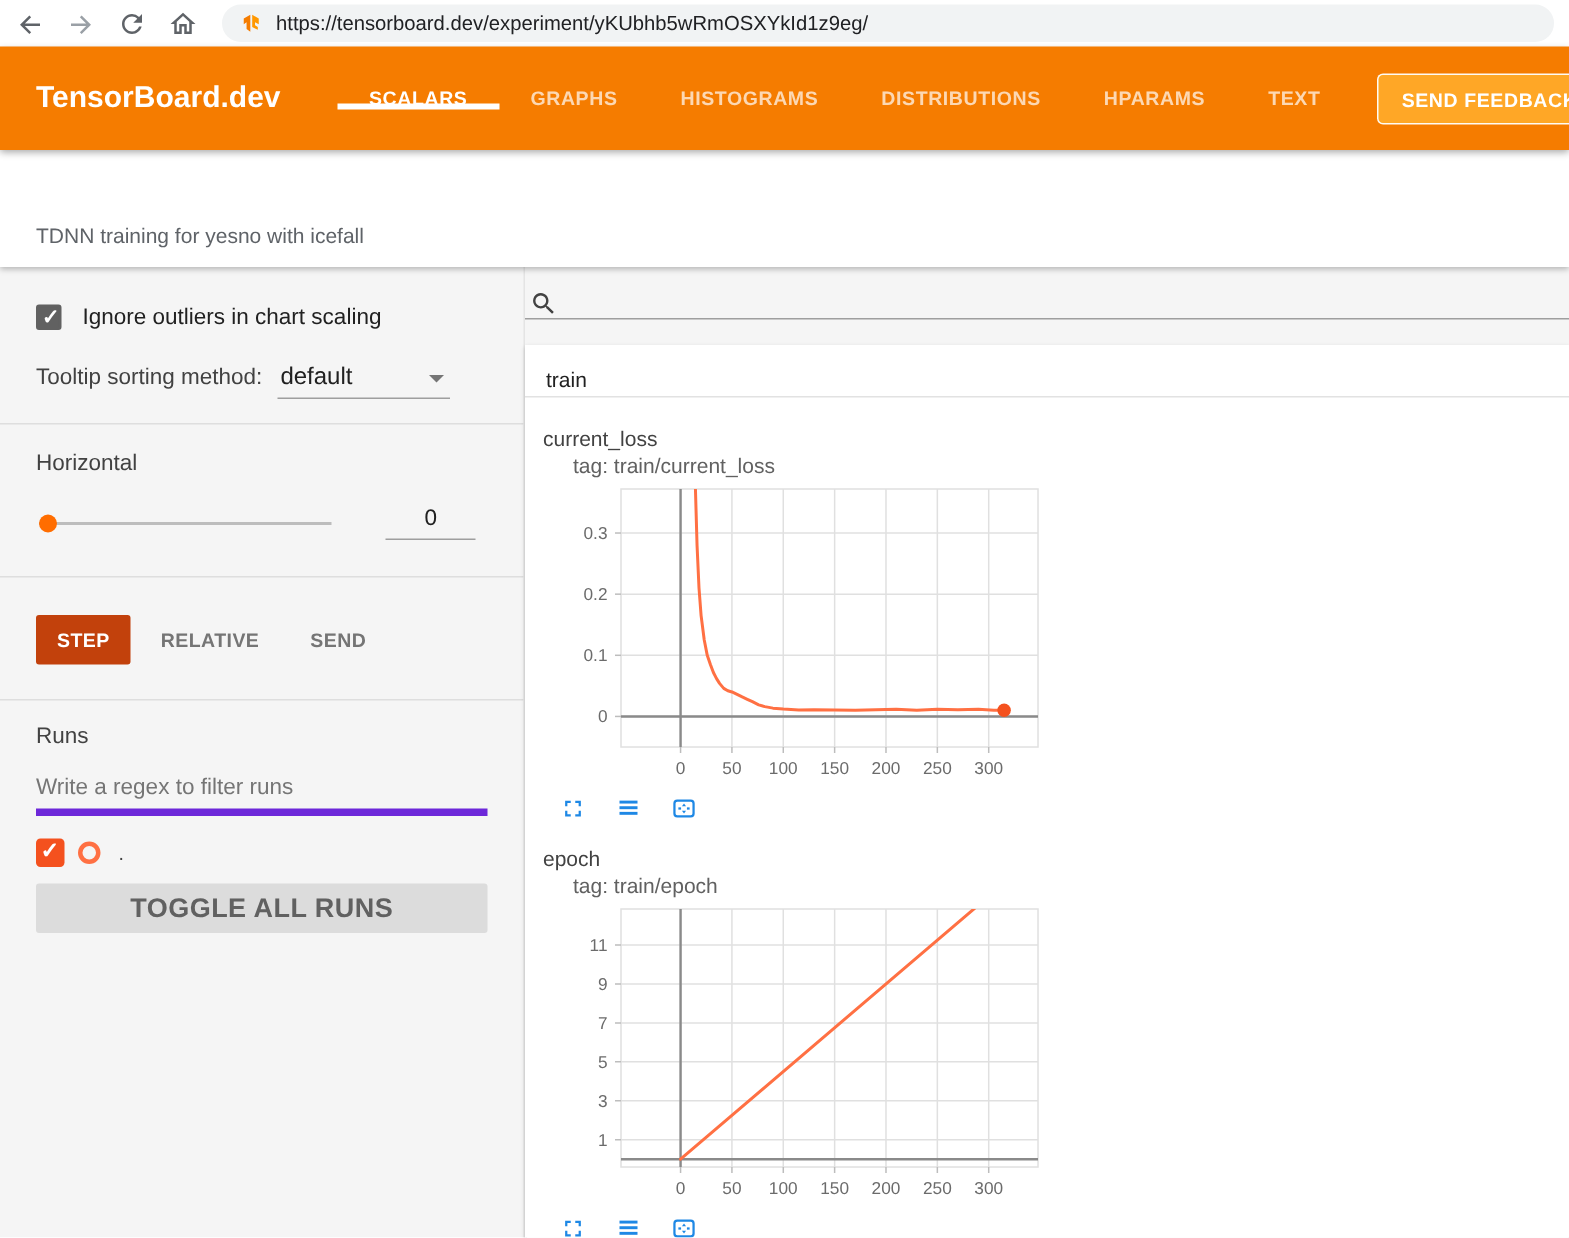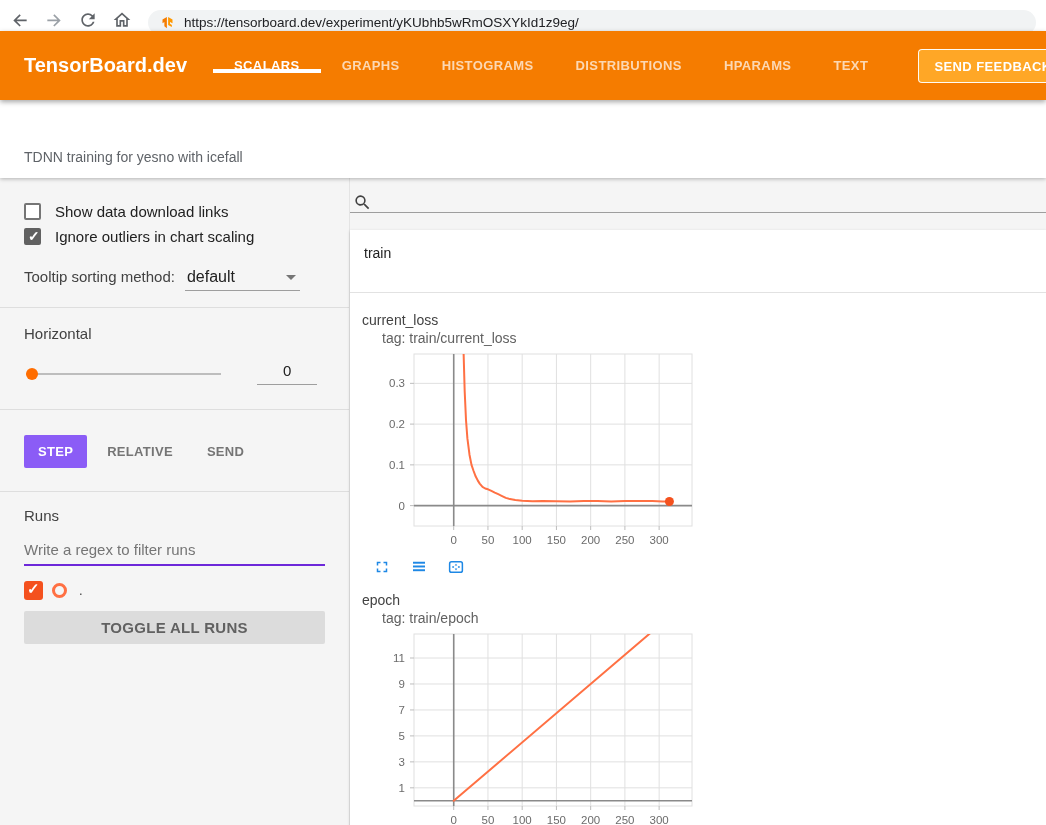--- a/index.html
+++ b/index.html
@@ -1,29 +1,29 @@
 <!DOCTYPE html>
 <html><head>
 <meta charset="utf-8">
 <style>
   * { margin:0; padding:0; box-sizing:border-box; }
   html,body { width:1046px; height:825px; overflow:hidden; background:#fff;
     font-family:"Liberation Sans", sans-serif; }
 
   
-  .browser-bar { height:31px; background:#fff; display:flex; align-items:flex-start; padding:10px 10px; }
+  .browser-bar { height:31px; background:#fff; display:flex; align-items:center; padding:10px 10px; }
   .nav-ico { width:20px; height:20px; margin-right:14px; flex:0 0 auto; cursor:pointer; }
   .url-pill { flex:1; height:25px; background:#f1f3f4; border-radius:13px; display:flex;
     align-items:center; padding:0 12px; margin-left:2px; }
   .url-favicon { width:15px; height:15px; margin-right:9px; }
   .url-text { font-size:13.5px; color:#202124; white-space:nowrap; }
 
   
   .app-header { height:69px; background:#f57c00; display:flex; align-items:stretch;
-    position:relative; z-index:5; box-shadow:0 2px 5px rgba(0,0,0,.35); }
+    position:relative; z-index:5; box-shadow:0 2px 5px rgba(0,0,0,.35);gap:12px; }
   .brand { color:#fff; font-size:20px; font-weight:bold; align-self:center;
     padding-left:24px; width:213px; }
   .tabs { display:flex; align-items:center; }
   .tab { position:relative; display:flex; align-items:center; padding:0 21px;
     color:rgba(255,255,255,.7); font-size:13px; font-weight:bold; letter-spacing:.4px;
     cursor:pointer; }
   .tab.active { color:#fff; }
   .tab.active::after { content:""; position:absolute; left:0; right:0; bottom:0;
     height:4px; background:#fff; }
   .feedback-btn { position:absolute; left:918px; top:18px; height:34px; width:150px;
@@ -66,50 +66,50 @@
     margin-left:2px; cursor:pointer; }
   .slider-thumb { position:absolute; left:0; top:-5px; width:12px; height:12px;
     border-radius:50%; background:#ff6d00; }
   .slider-value { margin-left:36px; font-size:15px; color:#212121;
     border-bottom:1px solid #9e9e9e; padding:0 26px 5px 26px; }
 
   .axis-btns { display:flex; margin-top:13px; }
   .axis-btn { height:33px; padding:0 14px; display:flex; align-items:center;
     font-size:13px; font-weight:bold; letter-spacing:.3px; color:#757575;
     border-radius:2px; cursor:pointer; margin-right:6px; }
-  .axis-btn.selected { background:#8b5cf6; color:#fff; }
-
-  .regex-input { width:100%; border:none; border-bottom:2px solid #6d28d9; background:transparent;
+  .axis-btn.selected { background:#c2410c; color:#fff; }
+
+  .regex-input { width:100%; border:none; border-bottom:5px solid #6d28d9; background:transparent;
     font-size:15px; color:#212121; padding:2px 0 6px 0; outline:none; margin-top:15px;
     font-family:"Liberation Sans", sans-serif; }
   .regex-input::placeholder { color:#757575; }
   .run-row { display:flex; align-items:center; margin-top:15px; }
   .run-chk { width:19px; height:19px; background:#f4511e; border-radius:3px;
     position:relative; margin-right:9px; cursor:pointer; }
   .run-chk::after { content:"\2713"; position:absolute; left:3px; top:-1px;
     color:#fff; font-size:15px; font-weight:bold; }
   .run-circle { width:15px; height:15px; border:3px solid #ff7043; border-radius:50%;
     margin-right:12px; }
   .run-name { font-size:13px; color:#424242; }
   .toggle-all-btn { margin-top:11px; width:100%; height:33px; background:#dcdcdc;
-    border:none; border-radius:2px; color:#616161; font-size:15px; font-weight:bold;
+    border:none; border-radius:2px; color:#616161; font-size:18px; font-weight:bold;
     letter-spacing:.3px; cursor:pointer; font-family:"Liberation Sans", sans-serif; }
   .exp-label { margin-top:10px; font-size:13px; color:#616161; }
 
   
   .main { flex:1; background:#f5f5f5; min-width:0; }
   .filter-row { display:flex; align-items:center; padding:14px 0 0 3px;
     border-bottom:1px solid #9e9e9e; height:35px; }
   .filter-input { flex:1; border:none; background:transparent; outline:none;
     font-size:15.5px; color:#424242; margin-left:7px;
     font-family:"Liberation Sans", sans-serif; }
   .filter-input::placeholder { color:#757575; }
 
   .card { margin-top:17px; background:#fff; box-shadow:0 1px 3px rgba(0,0,0,.18); }
-  .card-header { padding:15px 16px 31px 14px; font-size:14px; color:#212121;
+  .card-header { padding:15px 16px 3px 14px; font-size:14px; color:#212121;
     border-bottom:1px solid #e2e2e2; cursor:pointer; }
   .charts-grid { display:flex; flex-wrap:wrap; padding:19px 0 0 12px; }
   .chart-block { width:344px; margin-bottom:16px; }
   .chart-title { font-size:14px; color:#424242; }
   .chart-tag { font-size:14px; color:#616161; margin-top:2px;padding-left:20px; }
   .chart-svg { display:block; margin-top:5px; }
   .chart-actions { display:flex; align-items:center; gap:19px; margin-top:7px;
     padding-left:11px; }
   .act-ico { width:18px; height:18px; cursor:pointer; }
 </style>
@@ -152,24 +152,20 @@
 </div>
 
 <div class="subtitle-bar">
   <span class="subtitle-text">TDNN training for yesno with icefall</span>
 </div>
 
 <div class="content">
 
   <div class="sidebar">
     <div class="side-sec" style="padding-top:25px; padding-bottom:16px;">
-      <div class="chk-row">
-        <div class="chk"></div>
-        <span class="chk-label">Show data download links</span>
-      </div>
       <div class="chk-row">
         <div class="chk checked"></div>
         <span class="chk-label">Ignore outliers in chart scaling</span>
       </div>
       <div class="tooltip-row">
         <span class="tooltip-label">Tooltip sorting method:</span>
         <div class="dd-value">
           <span>default</span>
           <span class="dd-arrow"></span>
         </div>

